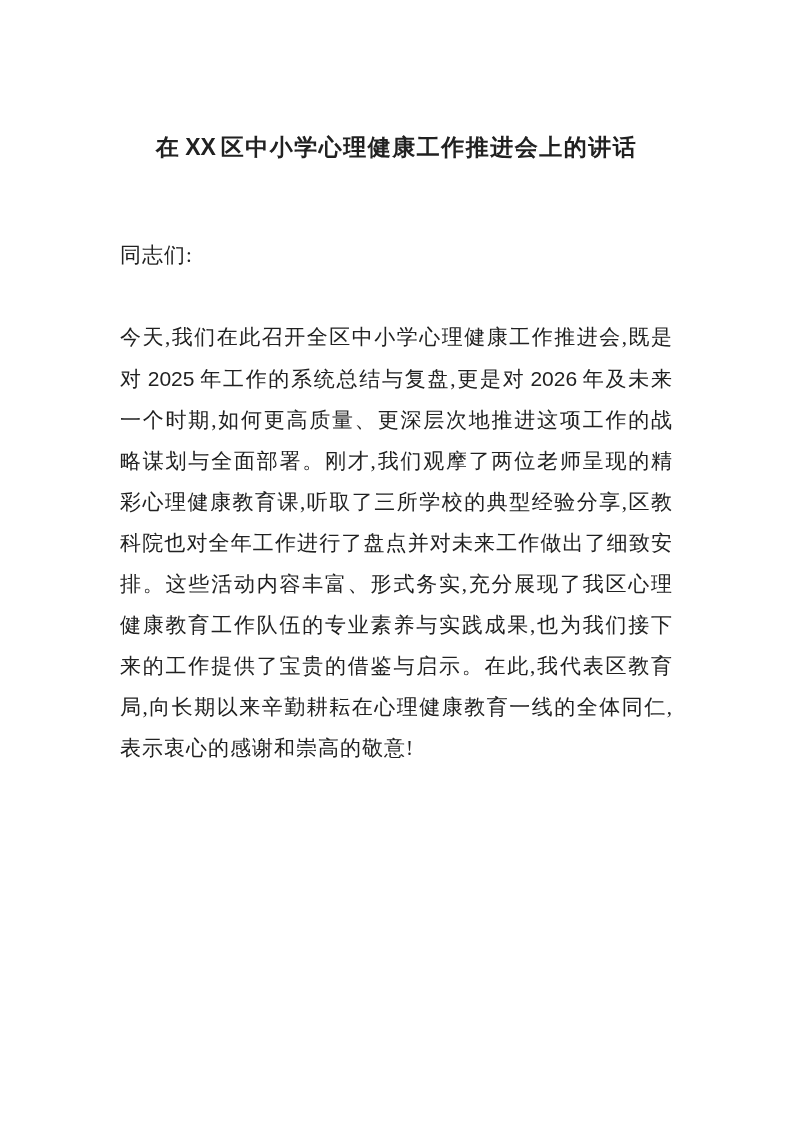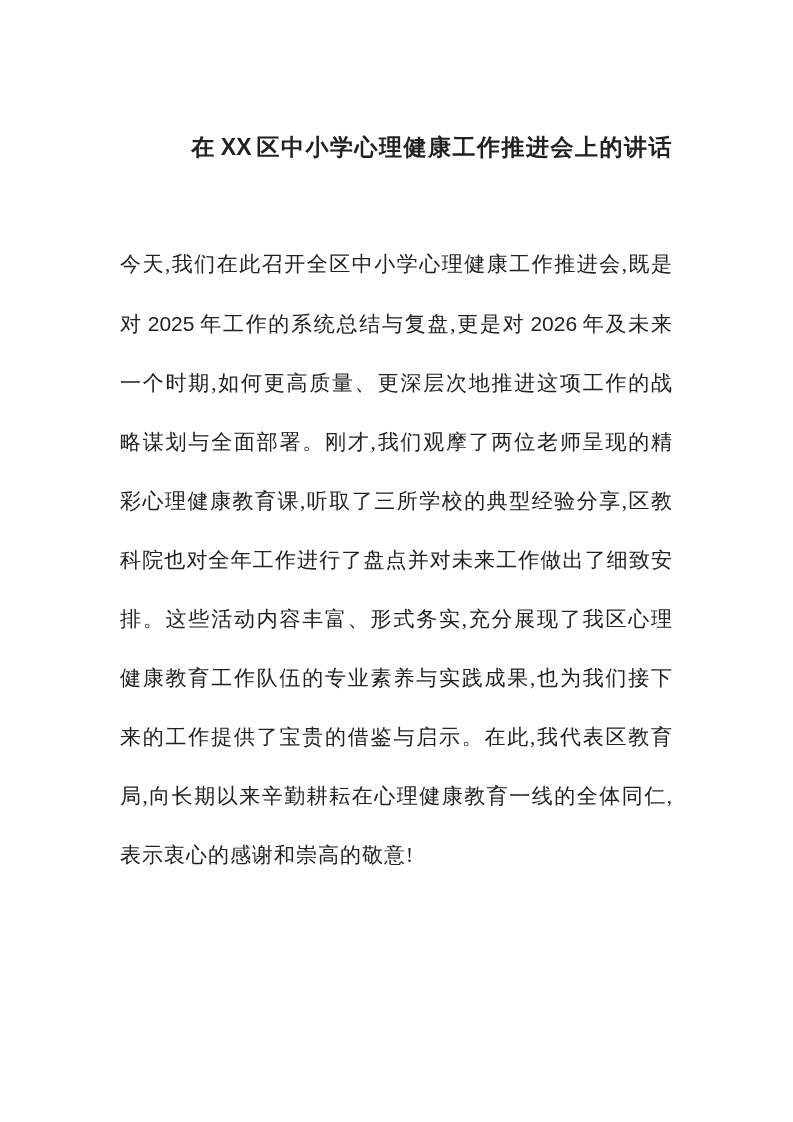--- a/index.html
+++ b/index.html
@@ -14,49 +14,50 @@
     margin: 0 auto;
     background: #ffffff;
     box-sizing: border-box;
     padding: 130px 120px 0 120px;
     overflow: hidden;
     font-family: "Liberation Serif", "DejaVu Serif", serif;
     color: #212121;
   }
   .doc-title {
     margin: 0 0 70px 0;
-    text-align: right;
+    text-align: center;
     font-size: 23px;
     font-weight: bold;
     line-height: 34px;
     letter-spacing: 1.5px;
     white-space: nowrap;
   }
   .salutation {
     margin: 0 0 41px 0;
     font-size: 21px;
     line-height: 41px;
     letter-spacing: 1px;
   }
   .para {
     margin: 0 0 41px 0;
     font-size: 21px;
-    line-height: 59px;
+    line-height: 41px;
     letter-spacing: 1px;
     text-align: justify;
     text-justify: inter-character;
   }
   .latin {
     font-family: "Liberation Sans", "DejaVu Sans", sans-serif;
     letter-spacing: 0;
     margin: 0 5px;
   }
 </style>
 </head>
 <body>
 
 <div class="page">
   <h1 class="doc-title">在<span class="latin">XX</span>区中小学心理健康工作推进会上的讲话</h1>
 
+  <p class="salutation">同志们:</p>
 
   <p class="para">今天,我们在此召开全区中小学心理健康工作推进会,既是对<span class="latin">2025</span>年工作的系统总结与复盘,更是对<span class="latin">2026</span>年及未来一个时期,如何更高质量、更深层次地推进这项工作的战略谋划与全面部署。刚才,我们观摩了两位老师呈现的精彩心理健康教育课,听取了三所学校的典型经验分享,区教科院也对全年工作进行了盘点并对未来工作做出了细致安排。这些活动内容丰富、形式务实,充分展现了我区心理健康教育工作队伍的专业素养与实践成果,也为我们接下来的工作提供了宝贵的借鉴与启示。在此,我代表区教育局,向长期以来辛勤耕耘在心理健康教育一线的全体同仁,表示衷心的感谢和崇高的敬意!</p>
 
 </div>
 
 </body></html>

